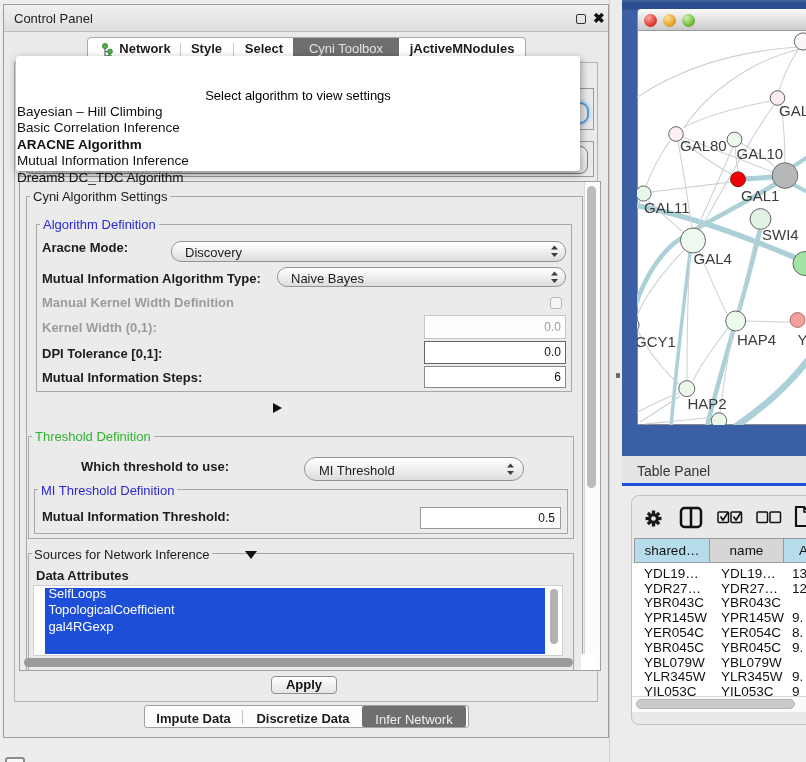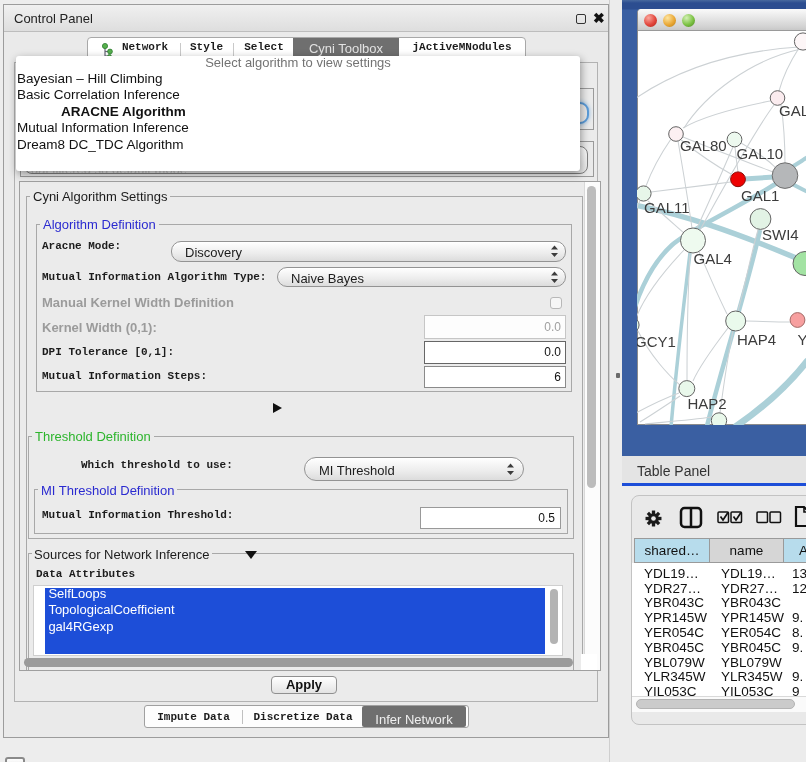--- a/index.html
+++ b/index.html
@@ -1,19 +1,19 @@
 <!DOCTYPE html>
 <html><head>
 <meta charset="utf-8">
 <style>
   * { margin:0; padding:0; box-sizing:border-box; }
   html,body { width:806px; height:762px; }
   body { font-family:"Liberation Sans", sans-serif; background:#ededed; position:relative; overflow:hidden; }
   .abs { position:absolute; }
-  .b13 { font-size:11px; font-weight:bold; color:#1c1c1c;font-family:Liberation Mono, monospace; }
+  .b13 { font-size:13px; font-weight:bold; color:#1c1c1c; }
   .r13 { font-size:13px; color:#1c1c1c; }
   .gray13 { font-size:13px; font-weight:bold; color:#9b9b9b; }
   .combo { border:1px solid #939393; background:linear-gradient(#ffffff,#ececec 60%,#dcdcdc); box-shadow:inset 0 1px 0 #fff; }
   .fld { background:#fff; text-align:right; font-size:12px; color:#111; }
   .row { left:0; width:174px; height:15px; }
   .c1 { position:absolute; left:12px; }
   .c2 { position:absolute; left:89px; }
   .c3 { position:absolute; left:160px; }
   .dd-i { height:16.45px; padding-left:1px; line-height:16.45px; white-space:nowrap; }
 </style>
@@ -306,19 +306,19 @@
   <div class="abs b13" style="left:142px; top:705.5px; width:95px; text-align:center;">Impute Data</div>
   <div class="abs" style="left:237.6px; top:705px; width:1px; height:14px; background:#c0c0c0;"></div>
   <div class="abs b13" style="left:246px; top:705.5px; width:106px; text-align:center;">Discretize Data</div>
   <div class="abs" style="left:358px; top:701px; width:104px; height:21px; background:#6f6f6f; border-radius:2px;"></div>
   <div class="abs" style="left:358px; top:706.5px; width:104px; text-align:center; font-size:13px; color:#efefef;">Infer Network</div>
 </div>
 
 <div class="abs" style="left:5px; top:757px; width:20px; height:14px; background:linear-gradient(#fff,#ddd); border:2px solid #8a8a8a; border-radius:3px;"></div>
 
 <div class="abs" style="left:16px; top:56px; width:564px; height:114.7px; background:#fff; border-radius:3px; box-shadow:1px 3px 9px rgba(0,0,0,0.4); font-size:13.5px; color:#111;">
-  <div style="height:15px; text-align:center; font-size:13px; color:#737373; line-height:14px;">Select algorithm to view settings</div>
+  <div style="height:15px; text-align:center; font-size:13px; color:#000000; line-height:14px;margin-top:33px;">Select algorithm to view settings</div>
   <div class="dd-i">Bayesian – Hill Climbing</div>
   <div class="dd-i">Basic Correlation Inference</div>
-  <div class="dd-i" style="font-weight:bold;margin-left:44px;">ARACNE Algorithm</div>
+  <div class="dd-i" style="font-weight:bold;">ARACNE Algorithm</div>
   <div class="dd-i">Mutual Information Inference</div>
   <div class="dd-i">Dream8 DC_TDC Algorithm</div>
 </div>
 
 </body></html>

